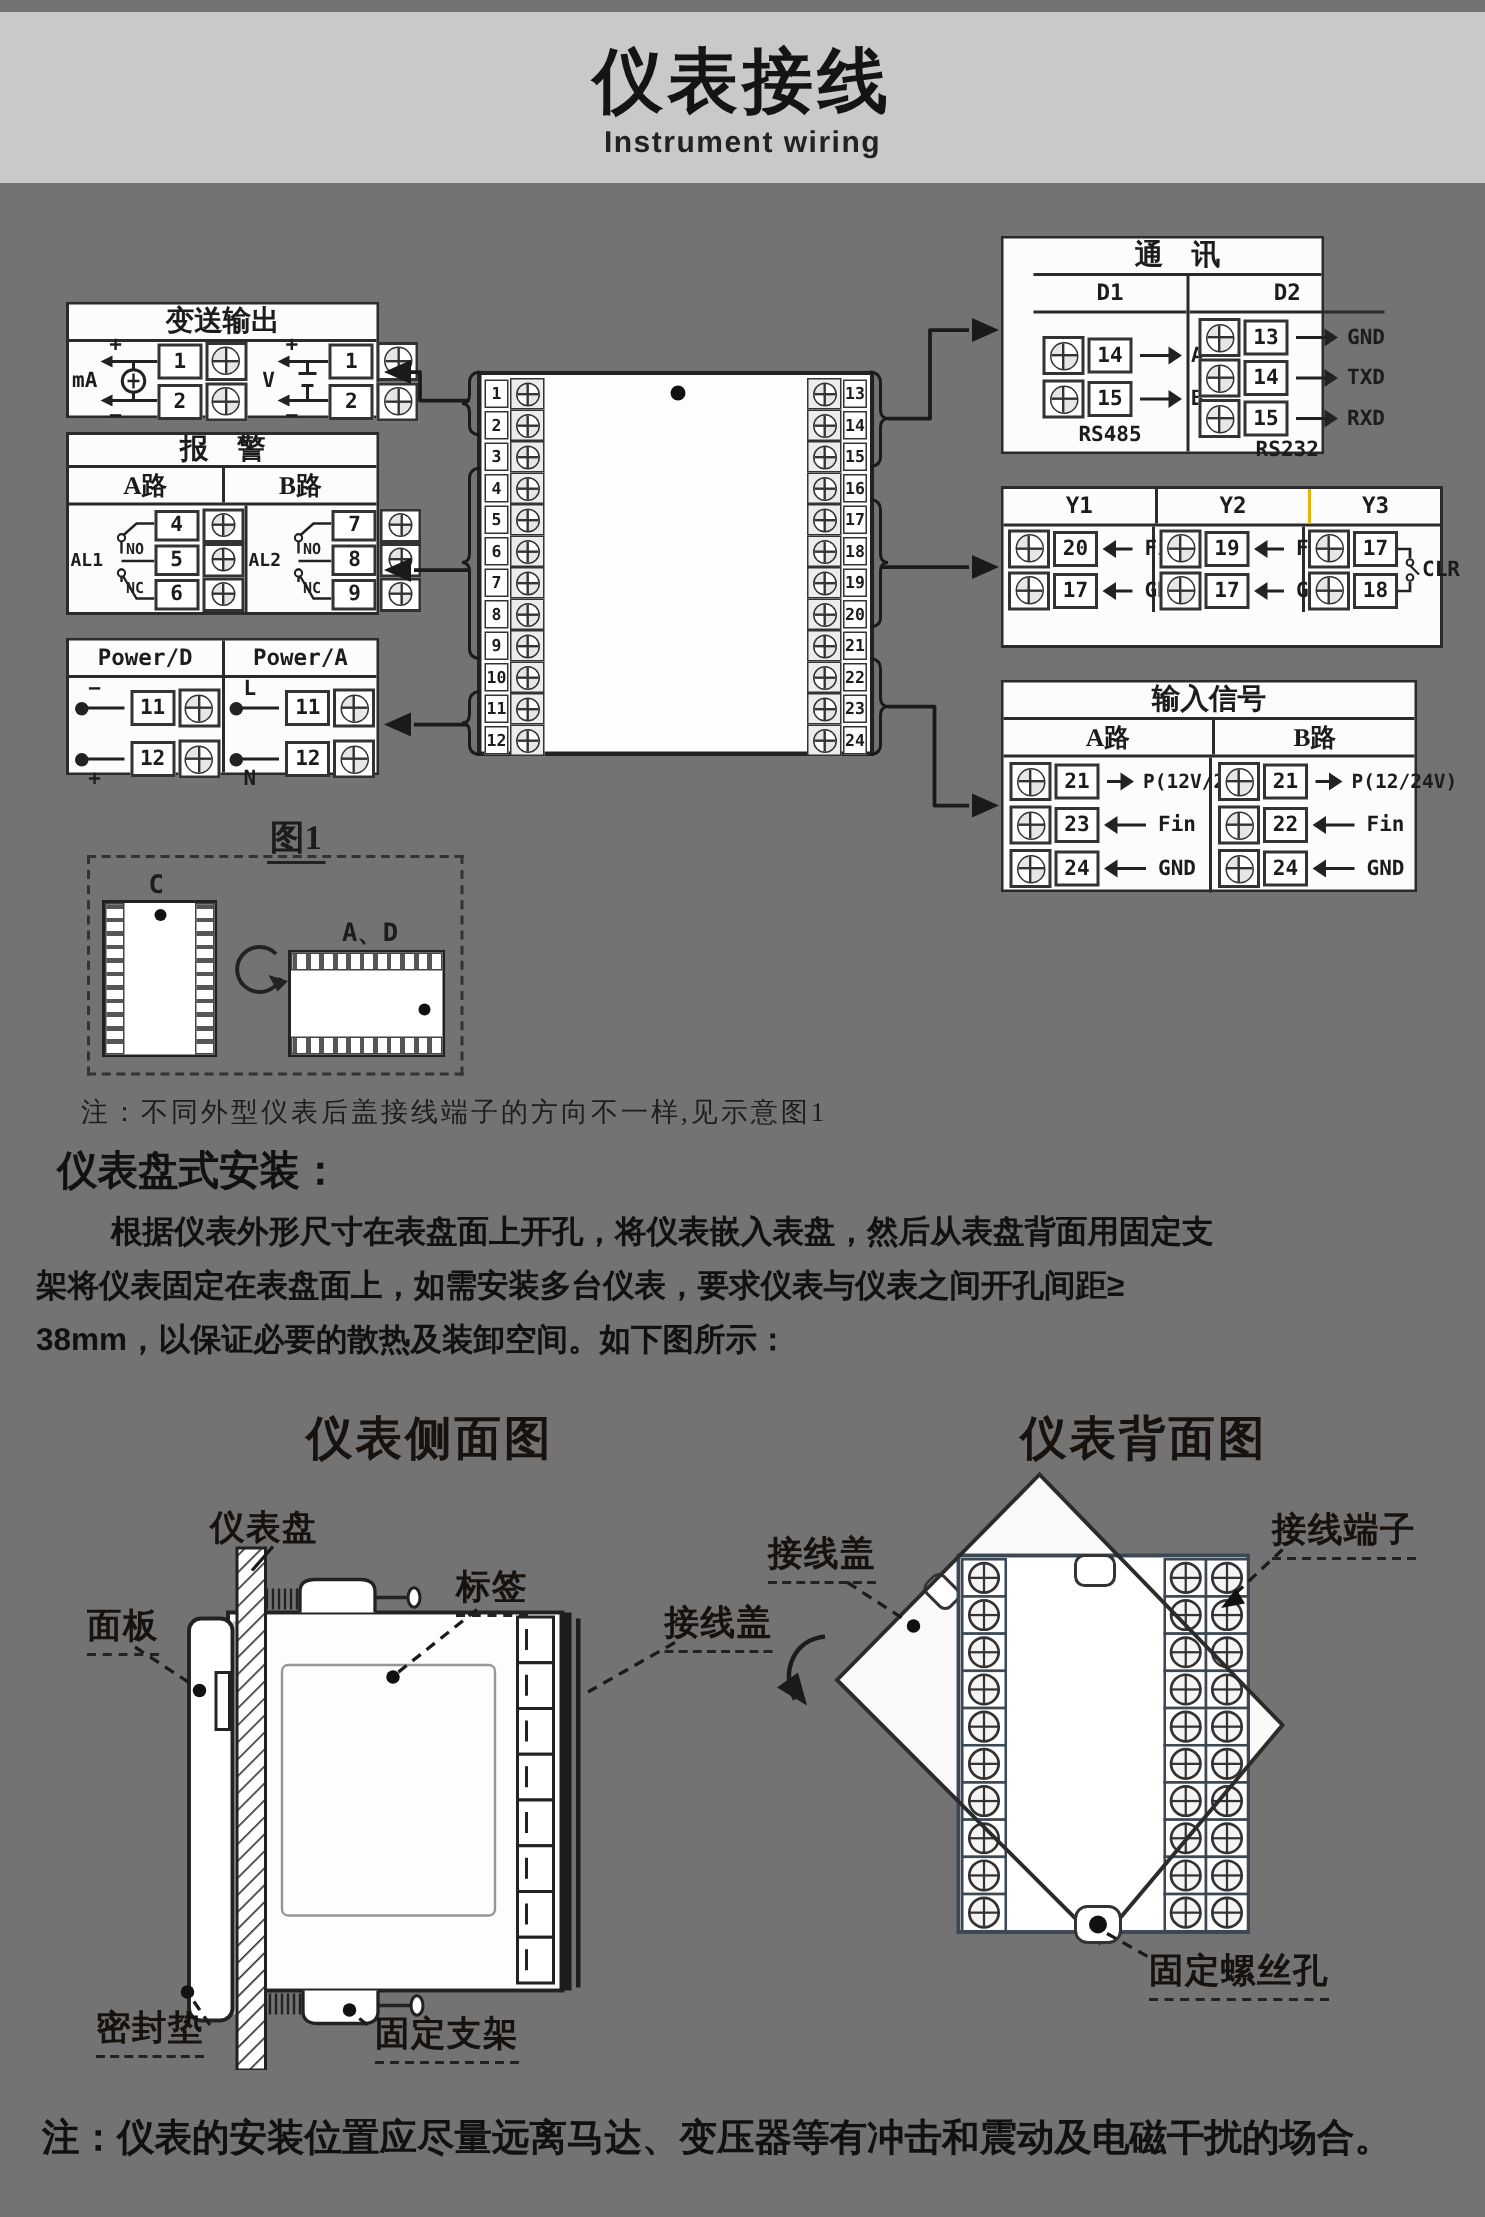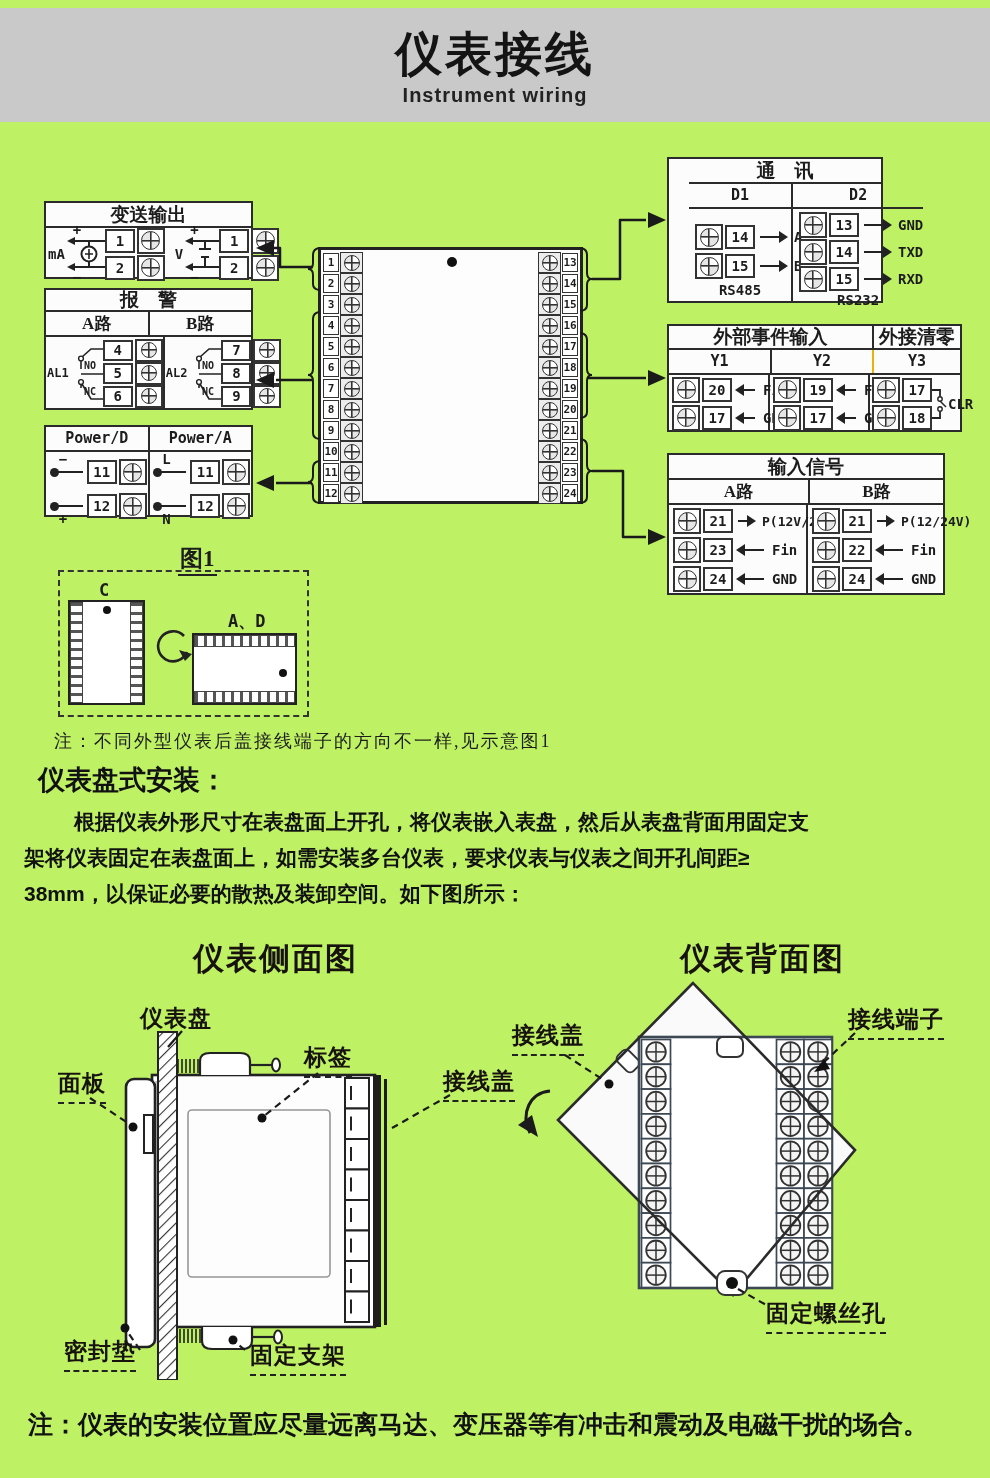--- a/index.html
+++ b/index.html
@@ -1,16 +1,16 @@
 <!DOCTYPE html>
 <html><head>
 <meta charset="utf-8">
 <style>
   html,body{margin:0;padding:0;background:#fff;}
-  .page{position:relative;width:990px;height:1478px;background:#bef264;overflow:hidden;
+  .page{position:relative;width:990px;height:1478px;background:#737373;overflow:hidden;
         font-family:"Liberation Sans",sans-serif;color:#1c1c1c;}
 
   
   .band{position:absolute;left:0;top:8px;width:990px;height:114px;background:#c9c9c9;
         display:flex;flex-direction:column;align-items:center;justify-content:center;}
   .band h1{margin:0;font-size:47px;font-weight:bold;letter-spacing:3px;color:#141414;}
   .band .sub{font-size:20px;color:#222;margin-top:-2px;letter-spacing:1px;font-weight:bold;}
 
   
   .tbox{position:absolute;border:2.5px solid #2b2b2b;background:#fcfcfc;box-sizing:border-box;}
@@ -518,24 +518,20 @@
             <span class="arr r"></span>
             <span class="sig">RXD</span>
           </span>
         </div>
         <div class="col-foot">RS232</div>
       </div>
     </div>
   </div>
 
   <div class="tbox" style="left:667px;top:324px;width:295px;height:108px;">
-    <div style="display:flex;border-bottom:2px solid #2b2b2b;">
-      <div class="tbox-title" style="border-bottom:none;border-right:2px solid #2b2b2b;width:203px;height:22px;line-height:22px;">外部事件输入</div>
-      <div class="tbox-title" style="border-bottom:none;flex:1;height:22px;line-height:22px;">外接清零</div>
-    </div>
     <div style="display:flex;border-bottom:2px solid #2b2b2b;">
       <div class="col-h" style="border-bottom:none;border-right:2px solid #2b2b2b;width:101px;">Y1</div>
       <div class="col-h" style="border-bottom:none;border-right:2px solid #eab308;width:100px;">Y2</div>
       <div class="col-h" style="border-bottom:none;flex:1;">Y3</div>
     </div>
     <div style="display:flex;height:57px;">
       <div style="width:101px;border-right:2px solid #2b2b2b;display:flex;flex-direction:column;gap:2px;justify-content:center;padding-left:3px;box-sizing:border-box;">
         <span class="term rev">
           <span class="t-num">20</span>
           <span class="t-screw">
@@ -706,21 +702,21 @@
     </g>
   </svg>
 
   <div class="sect-h">仪表盘式安装：</div>
   <div class="para">
     <div class="ind">根据仪表外形尺寸在表盘面上开孔，将仪表嵌入表盘，然后从表盘背面用固定支</div>
     <div>架将仪表固定在表盘面上，如需安装多台仪表，要求仪表与仪表之间开孔间距≥</div>
     <div>38mm，以保证必要的散热及装卸空间。如下图所示：</div>
   </div>
 
-  <div class="view-title" style="left:193px;top:938px;text-align:right;">仪表侧面图</div>
+  <div class="view-title" style="left:204px;top:938px;text-align:right;">仪表侧面图</div>
   <div class="view-title" style="left:665px;top:938px;margin-left:15px;">仪表背面图</div>
 
   <svg class="ov" style="left:30px;top:995px;" width="480" height="385">
     <defs>
       <pattern id="hatch" width="8" height="8" patternUnits="userSpaceOnUse" patternTransform="rotate(45)">
         <rect width="8" height="8" fill="#fff"></rect>
         <line x1="0" y1="0" x2="0" y2="8" stroke="#333" stroke-width="2.2"></line>
       </pattern>
     </defs>
 

